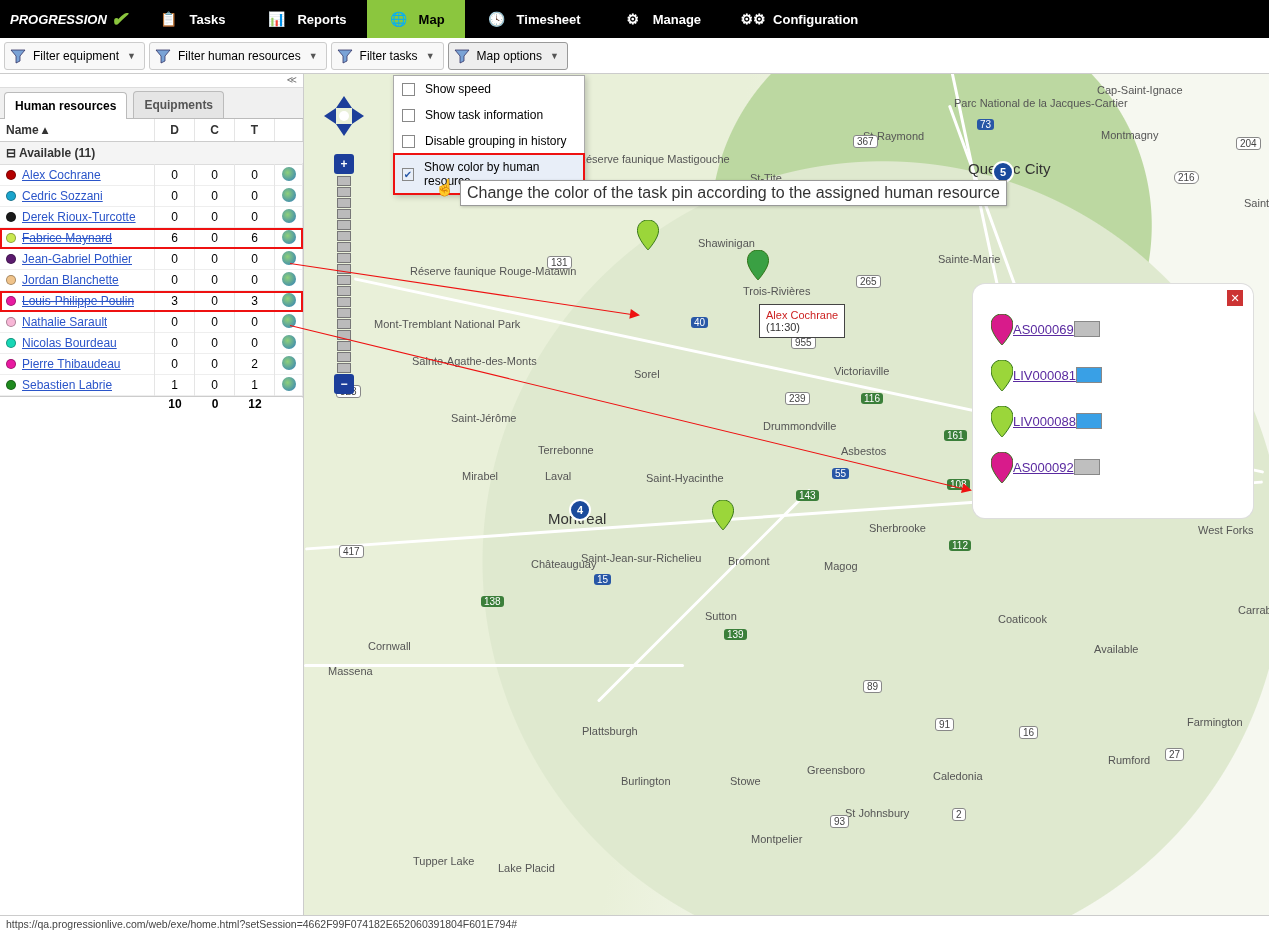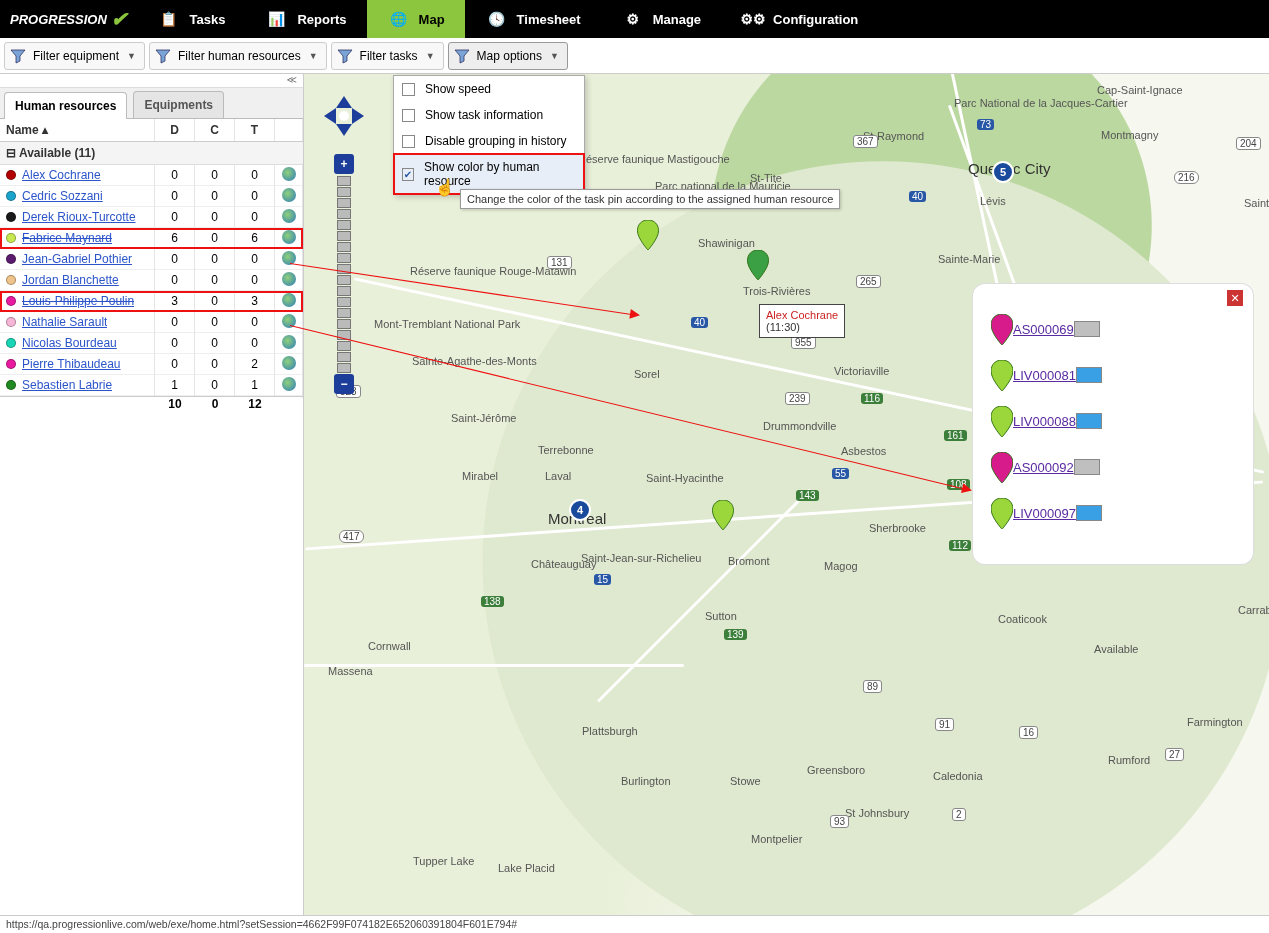--- a/index.html
+++ b/index.html
@@ -65,21 +65,21 @@
 .zoom { position:absolute; left:30px; top:80px; width:20px;}
 .zoom .btn { width:20px; height:20px; background:#1c3e9a; color:#fff; text-align:center; line-height:20px; border-radius:3px; margin-bottom:2px; cursor:pointer; font-weight:bold;}
 .zoom .track { width:14px; margin:0 auto; }
 .zoom .seg { height:10px; border:1px solid #777; background:#bbb; margin-bottom:1px;}
 
 
 .menu { position:absolute; left:393px; top:75px; width:192px; background:#fff; border:1px solid #aaa; box-shadow:2px 2px 6px rgba(0,0,0,.2); z-index:20;}
 .mi { display:flex; align-items:center; gap:10px; padding:6px 8px; cursor:pointer; }
 .mi .cb { width:13px; height:13px; border:1px solid #888; display:flex; align-items:center; justify-content:center; font-size:10px; color:#2857a6;}
 .mi.hl { outline:2px solid #e11; outline-offset:-1px; background:#e8eef8; }
-.tooltip { position:absolute; left:460px; top:189px; background:#fff; border:1px solid #999; padding:3px 6px; font-size:11px; color:#333; z-index:20; box-shadow:1px 1px 3px rgba(0,0,0,.2);text-align:center;}
+.tooltip { position:absolute; left:460px; top:180px; background:#fff; border:1px solid #999; padding:3px 6px; font-size:16px; color:#333; z-index:20; box-shadow:1px 1px 3px rgba(0,0,0,.2);text-align:center;}
 .cursor-hand { position:absolute; left:435px; top:178px; font-size:16px; z-index:21; color:#000;}
 
 
 .arrow-line { position:absolute; height:1px; background:#e11; transform-origin:left center; z-index:15;}
 .arrow-head { position:absolute; width:0; height:0; border:5px solid transparent; border-left:10px solid #e11; z-index:15;}
 
 
 .map-tip { position:absolute; background:#fff; border:1px solid #444; padding:4px 6px; font-size:11px; z-index:12;}
 .map-tip .line1{color:#c22;}
 .map-tip .line2{color:#333;}
@@ -385,21 +385,21 @@
         <div class="shield " style="left: 487px; top: 262px;">955</div>
         <div class="shield hwy" style="left: 557px; top: 319px;">116</div>
         <div class="shield hwy" style="left: 640px; top: 356px;">161</div>
         <div class="shield hwy" style="left: 643px; top: 405px;">108</div>
         <div class="shield blue" style="left: 528px; top: 394px;">55</div>
         <div class="shield hwy" style="left: 492px; top: 416px;">143</div>
         <div class="shield hwy" style="left: 645px; top: 466px;">112</div>
         <div class="shield " style="left: 481px; top: 318px;">239</div>
         <div class="shield blue" style="left: 290px; top: 500px;">15</div>
         <div class="shield hwy" style="left: 177px; top: 522px;">138</div>
-        <div class="shield " style="left: 35px; top: 456px; border-radius: 6px;">417</div>
+        <div class="shield " style="left: 35px; top: 471px;">417</div>
         <div class="shield hwy" style="left: 420px; top: 555px;">139</div>
         <div class="shield " style="left: 559px; top: 606px;">89</div>
         <div class="shield " style="left: 631px; top: 644px;">91</div>
         <div class="shield " style="left: 526px; top: 741px;">93</div>
         <div class="shield " style="left: 715px; top: 652px;">16</div>
         <div class="shield " style="left: 648px; top: 734px;">2</div>
         <div class="shield " style="left: 861px; top: 674px;">27</div>
       </div>
     <div id="pins-slot">
         <div class="pin" style="left: 344px; top: 176px;"><svg viewBox="0 0 24 34">
@@ -477,27 +477,20 @@
             <a>LIV000088</a>
             <span class="swatch" style="background:#39a0e6"></span>
           </div>
           <div class="legend-row">
             <div class="lpin"><svg viewBox="0 0 24 34">
                 <path d="M12 0C5 0 0 5 0 12c0 9 12 22 12 22s12-13 12-22C24 5 19 0 12 0z" fill="#d81b8b" stroke="#2a6b0f" stroke-width="1"></path>
               </svg></div>
             <a>AS000092</a>
             <span class="swatch" style="background:#bfbfbf"></span>
           </div>
-          <div class="legend-row">
-            <div class="lpin"><svg viewBox="0 0 24 34">
-                <path d="M12 0C5 0 0 5 0 12c0 9 12 22 12 22s12-13 12-22C24 5 19 0 12 0z" fill="#9bd63a" stroke="#2a6b0f" stroke-width="1"></path>
-              </svg></div>
-            <a>LIV000097</a>
-            <span class="swatch" style="background:#39a0e6"></span>
-          </div>
         </div>
     </div>
   </div>
 </div>
 
 <div id="arrows-slot">
     <div class="arrow-line" style="left: 290px; top: 263px; width: 351.864px; transform: rotate(8.49856deg);"></div>
     <div class="arrow-head" style="left: 630px; top: 310px; transform: rotate(8.49856deg);"></div>
     <div class="arrow-line" style="left: 290px; top: 325px; width: 699.732px; transform: rotate(13.6391deg);"></div>
     <div class="arrow-head" style="left: 962px; top: 485px; transform: rotate(13.6391deg);"></div>

